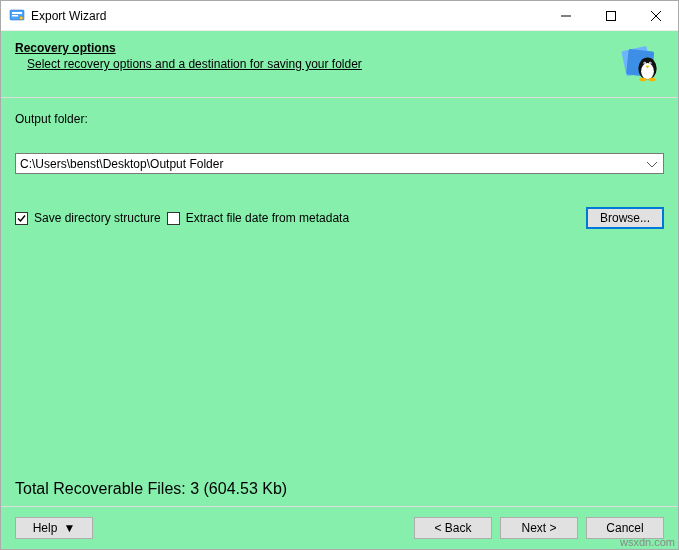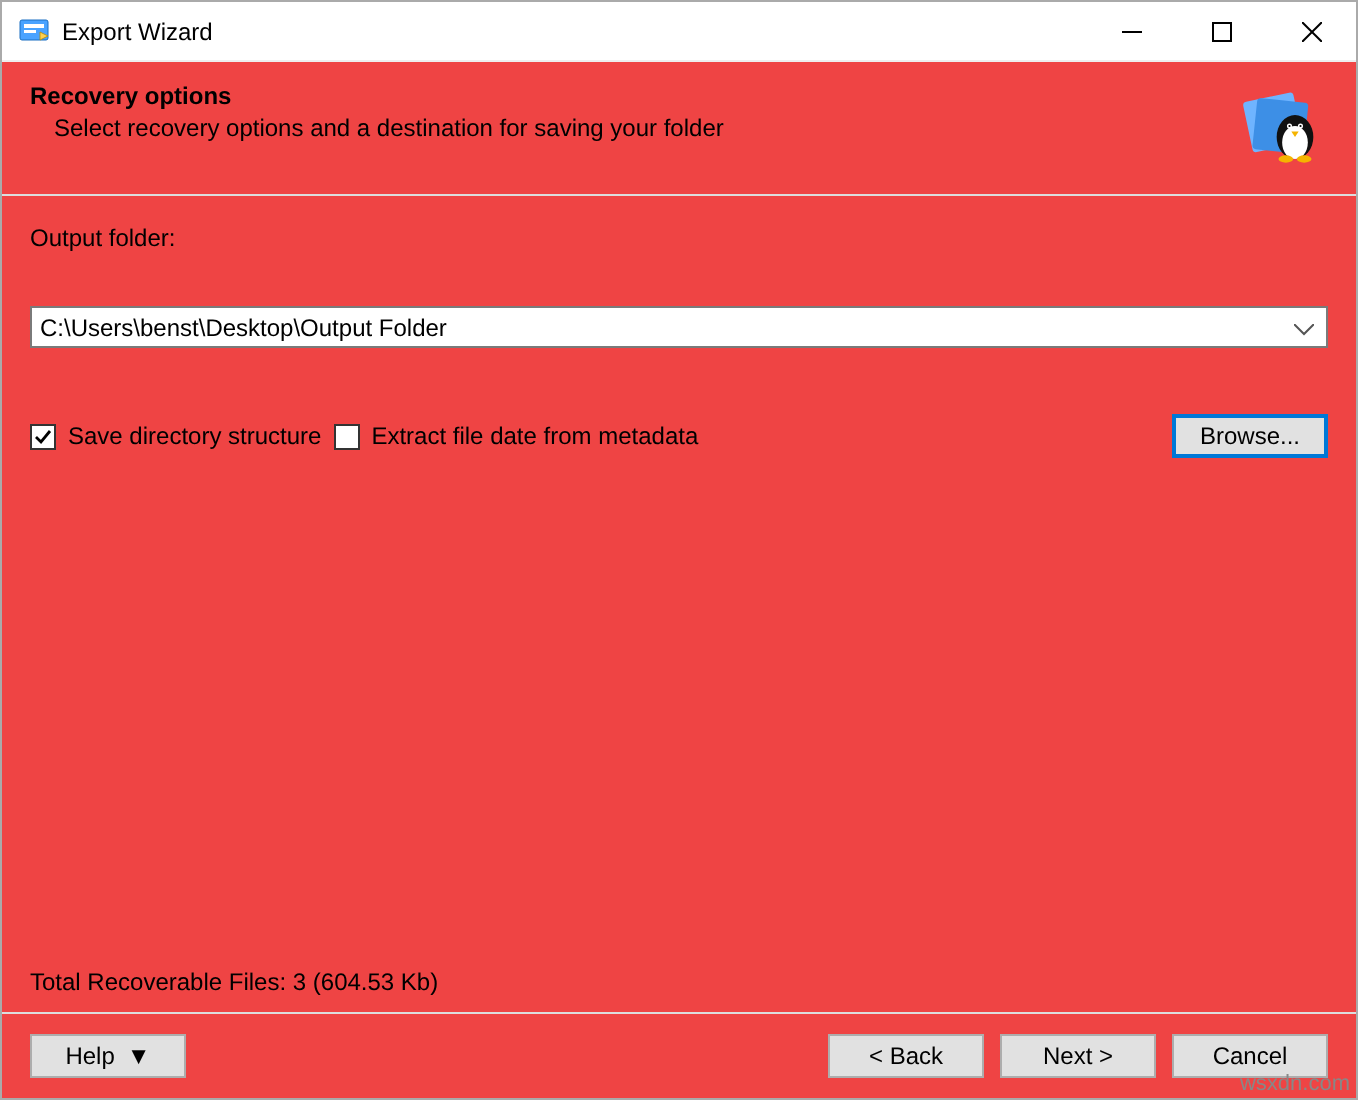--- a/index.html
+++ b/index.html
@@ -13,21 +13,21 @@
       height: 550px;
       overflow: hidden;
       position: relative;
     }
     .window {
       width: 679px;
       height: 550px;
       border: 1px solid #aaa;
       display: flex;
       flex-direction: column;
-      background: #ef4444;
+      background: #86efac;
     }
     .titlebar {
       display: flex;
       align-items: center;
       height: 30px;
       background: #fff;
       border-bottom: 1px solid #eee;
     }
     .titlebar .app-icon {
       width: 16px;
@@ -47,21 +47,21 @@
       background: transparent;
       border: none;
     }
     .header {
       padding: 10px 14px 12px 14px;
       border-bottom: 1px solid #ddd;
       display: flex;
       align-items: flex-start;
       gap: 10px;
     }
-    .header-text { flex: 1; }
+    .header-text { flex: 1; text-decoration: underline; }
     .header-title {
       font-weight: bold;
       font-size: 12px;
       margin-bottom: 2px;
     }
     .header-sub {
       font-size: 12px;
       padding-left: 12px;
     }
     .header-icon {
@@ -140,21 +140,21 @@
       padding: 10px 14px;
       display: flex;
       align-items: center;
       gap: 8px;
     }
     .footer .spacer { flex: 1; }
     .status {
       position: absolute;
       bottom: 8px;
       left: 14px;
-      font-size: 12px;
+      font-size: 16px;
     }
     .watermark {
       position: absolute;
       bottom: 2px;
       right: 4px;
       font-size: 11px;
       color: #888;
       font-family: Arial, sans-serif;
     }
   </style>

